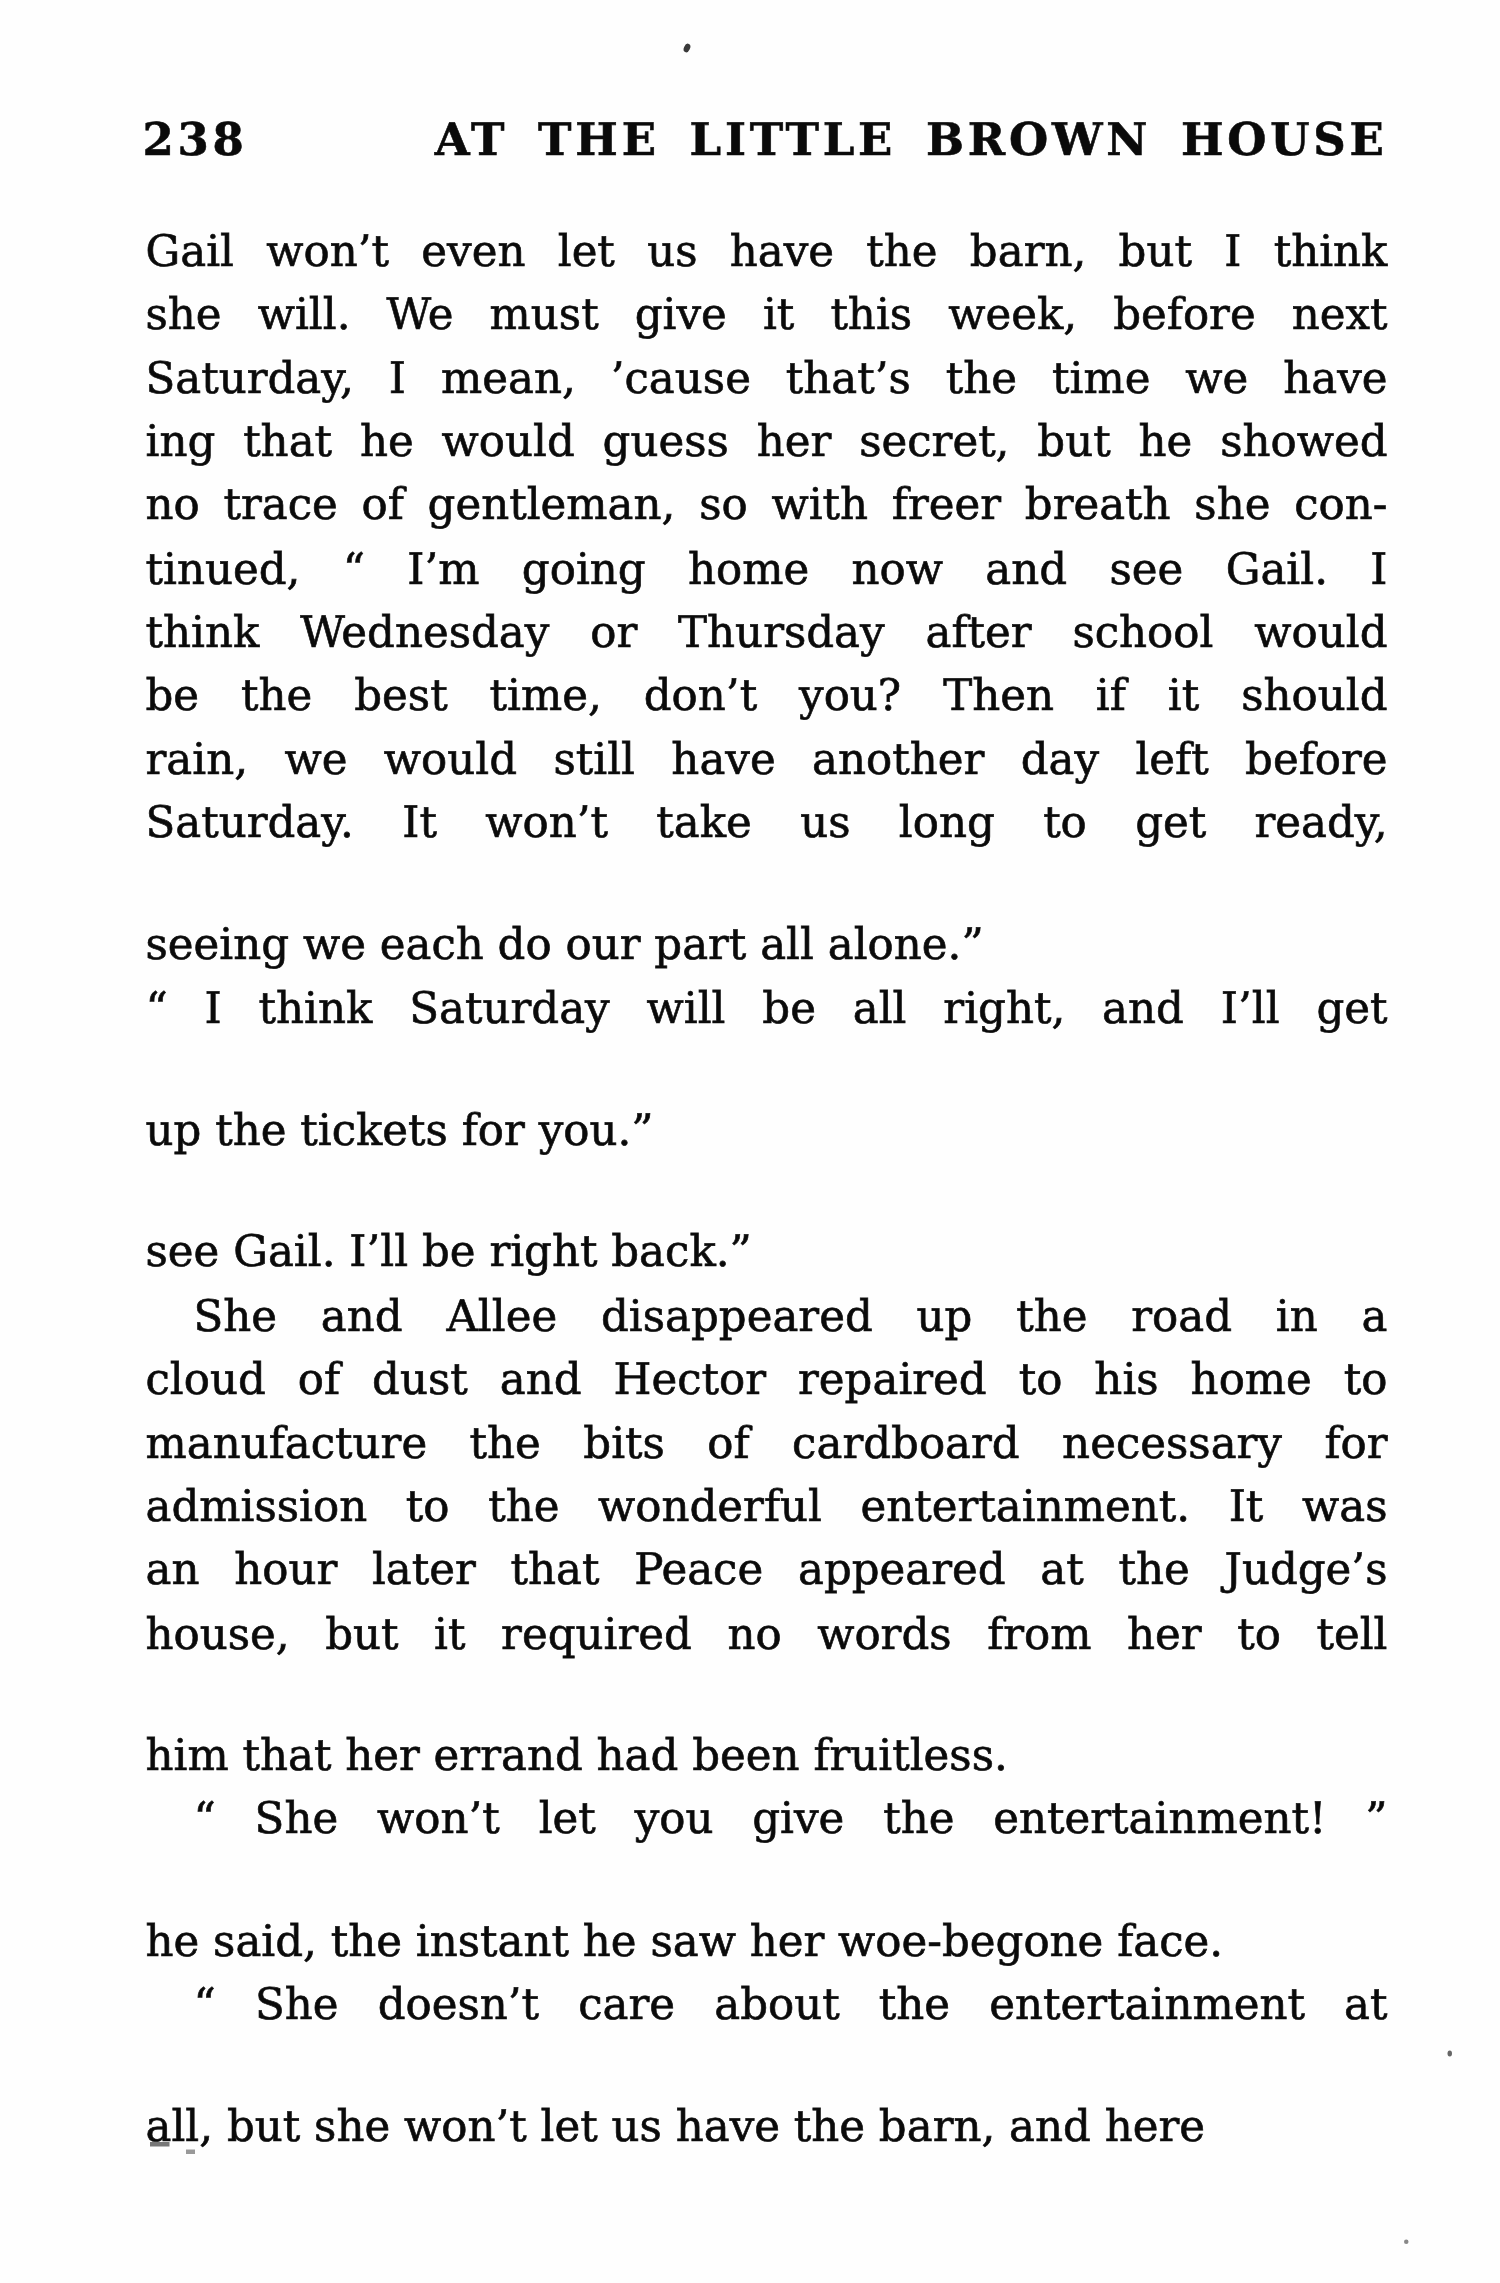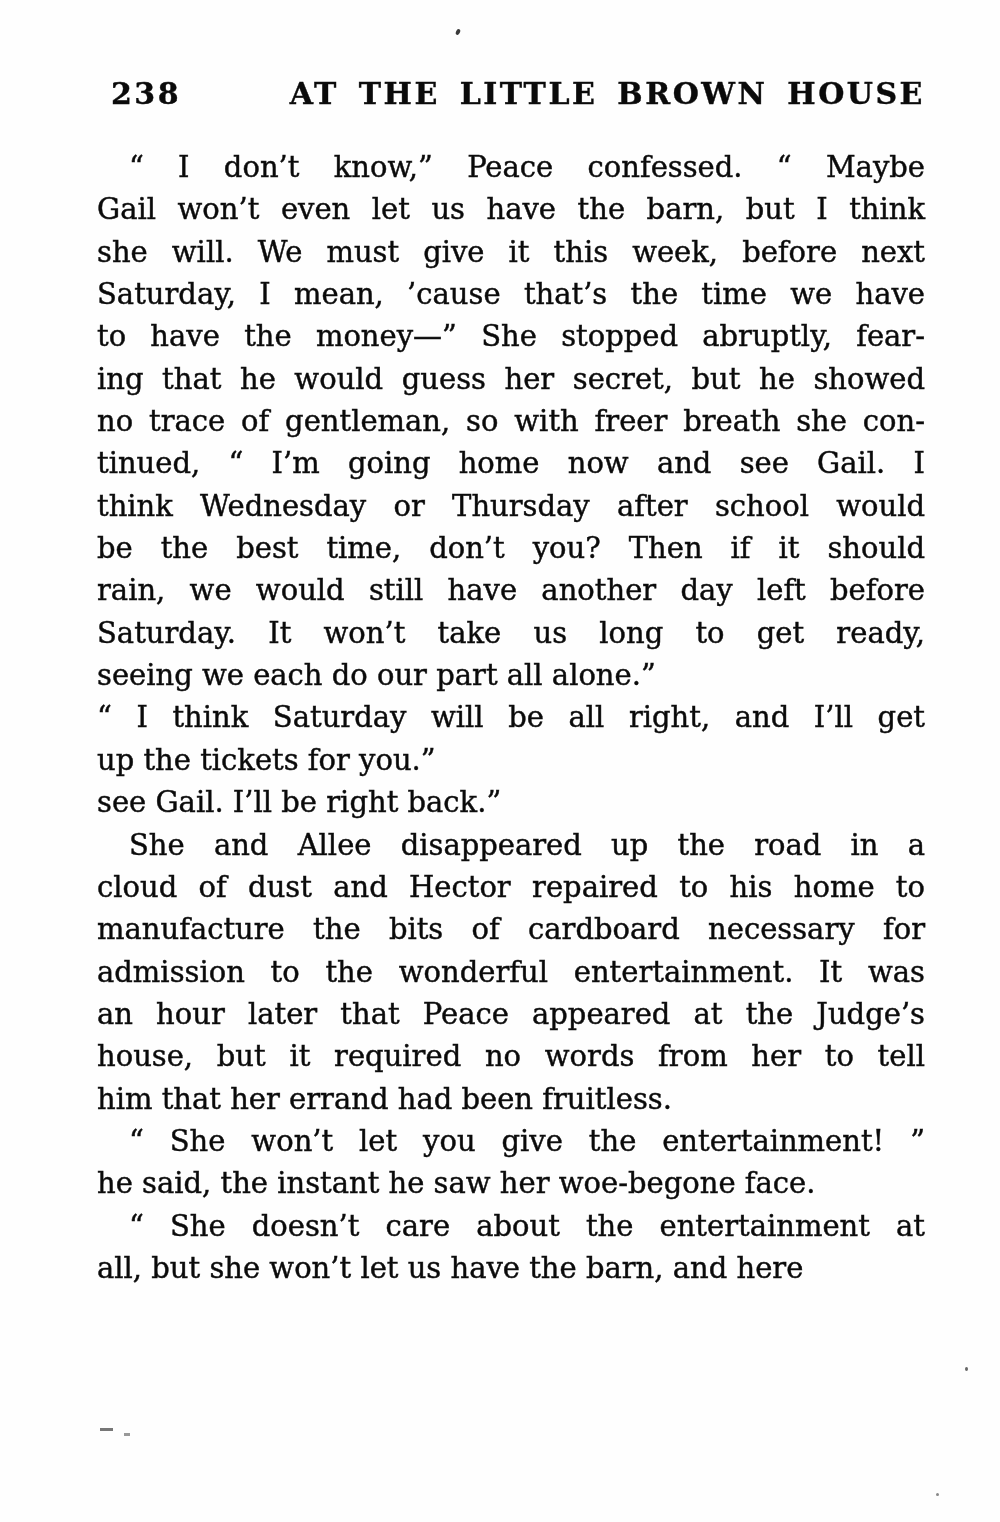--- a/index.html
+++ b/index.html
@@ -23,21 +23,21 @@
     width: 830px;
     height: 40px;
     font-weight: bold;
     font-size: 30px;
     letter-spacing: 2.5px;
     -webkit-text-stroke: 0.4px #111;
     white-space: nowrap;
   }
   .folio {
     position: absolute;
-    left: 16px;
+    left: 0;
     top: 0;
   }
   .running-title {
     position: absolute;
     left: 0;
     right: 0;
     top: 0;
     text-align: right;
     word-spacing: 7px;
   }
@@ -53,20 +53,21 @@
   .line {
     text-align: justify;
     text-align-last: justify;
     white-space: nowrap;
     height: 42.35px;
     overflow: visible;
   }
   .line.flush {
     text-align-last: left;
     white-space: normal;
+    margin-top: 39px;
   }
   .line.indent {
     text-indent: 32px;
   }
   .artifact {
     position: absolute;
     background: #3a3a3a;
   }
   .a-tick   { left: 456px; top: 29px;   width: 4px;  height: 6px;  border-radius: 50%; transform: rotate(25deg); }
   .a-dash1  { left: 100px; top: 1428px; width: 13px; height: 3px;  background:#777; }
@@ -78,25 +79,23 @@
 <body>
 
 <div class="page">
 
   <div class="header">
     <span class="folio">238</span>
     <span class="running-title">AT THE LITTLE BROWN HOUSE</span>
   </div>
 
   <div class="body-text">
-    <div class="line indent">“ I don’t know,” Peace confessed. “ Maybe</div>
     <div class="line">Gail won’t even let us have the barn, but I think</div>
     <div class="line">she will. We must give it this week, before next</div>
     <div class="line">Saturday, I mean, ’cause that’s the time we have</div>
-    <div class="line">to have the money—” She stopped abruptly, fear-</div>
     <div class="line">ing that he would guess her secret, but he showed</div>
     <div class="line">no trace of gentleman, so with freer breath she con-</div>
     <div class="line">tinued, “ I’m going home now and see Gail. I</div>
     <div class="line">think Wednesday or Thursday after school would</div>
     <div class="line">be the best time, don’t you? Then if it should</div>
     <div class="line">rain, we would still have another day left before</div>
     <div class="line">Saturday. It won’t take us long to get ready,</div>
     <div class="line flush">seeing we each do our part all alone.”</div>
     <div class="line">“ I think Saturday will be all right, and I’ll get</div>
     <div class="line flush">up the tickets for you.”</div>

